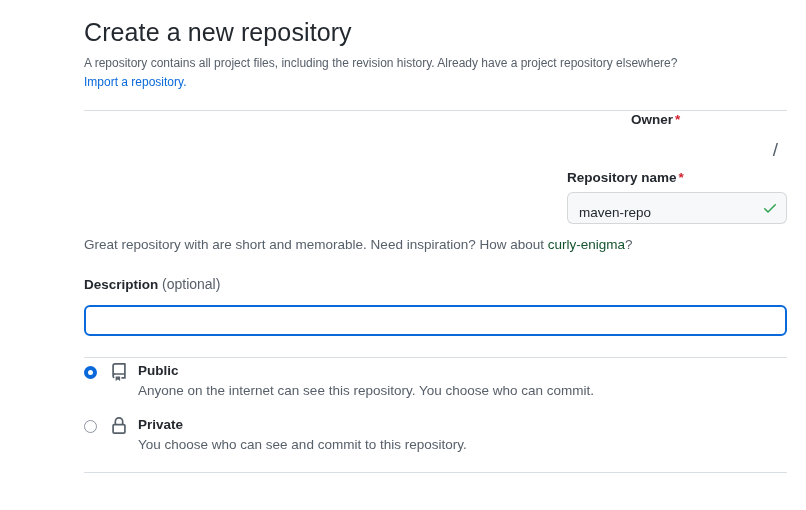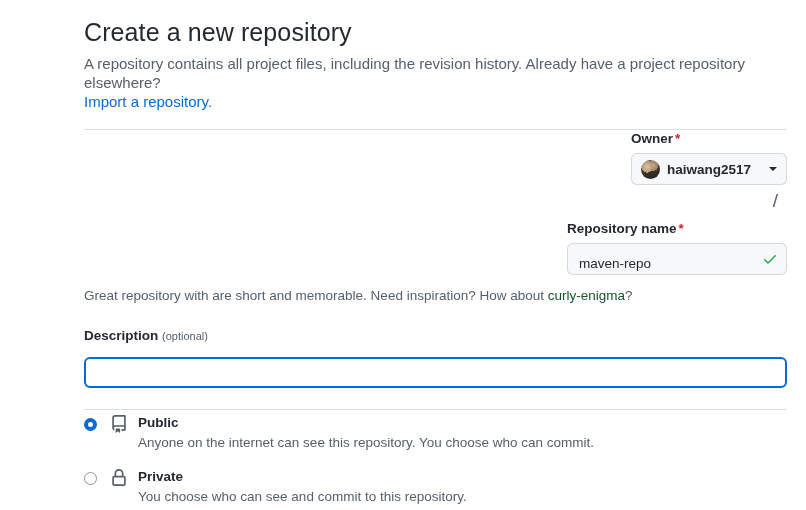--- a/index.html
+++ b/index.html
@@ -30,21 +30,21 @@
   .page-title {
     font-size: 25px;
     font-weight: 400;
     letter-spacing: 0.1px;
     color: #24292f;
     margin: 0;
     padding-top: 16px;
     line-height: 32px;
   }
   .subtitle {
-    font-size: 15px;
+    font-size: 12px;
     line-height: 19px;
     color: #57606a;
     margin-top: 6px;
   }
   .link {
     color: #0969da;
     text-decoration: none;
     cursor: pointer;
   }
 
@@ -168,21 +168,21 @@
   .suggest {
     color: #14532d;
     cursor: pointer;
   }
 
   
   .desc-block { margin-top: 22px; }
   .optional {
     font-weight: 400;
     color: #57606a;
-    font-size: 11px;
+    font-size: 14px;
   }
   .desc-input {
     width: 703px;
     height: 31px;
     box-sizing: border-box;
     margin-top: 6px;
     padding: 0 11px;
     font-size: 13.5px;
     font-family: "Liberation Sans", sans-serif;
     color: #24292f;
@@ -264,25 +264,20 @@
       <a class="link">Import a repository.</a>
     </div>
 
     <hr class="divider d1">
 
     <div class="field-row">
       <div class="owner-col">
         <label class="field-label">
           <span>Owner</span><span class="req">*</span>
         </label>
-        <button class="owner-btn">
-          <span class="avatar"></span>
-          <span class="owner-name">haiwang2517</span>
-          <span class="caret"></span>
-        </button>
       </div>
 
       <div class="slash-col">/</div>
 
       <div class="name-col">
         <label class="field-label">
           <span>Repository name</span><span class="req">*</span>
         </label>
         <div class="name-input-wrap">
           <input class="name-input" type="text" value="maven-repo" style="">

